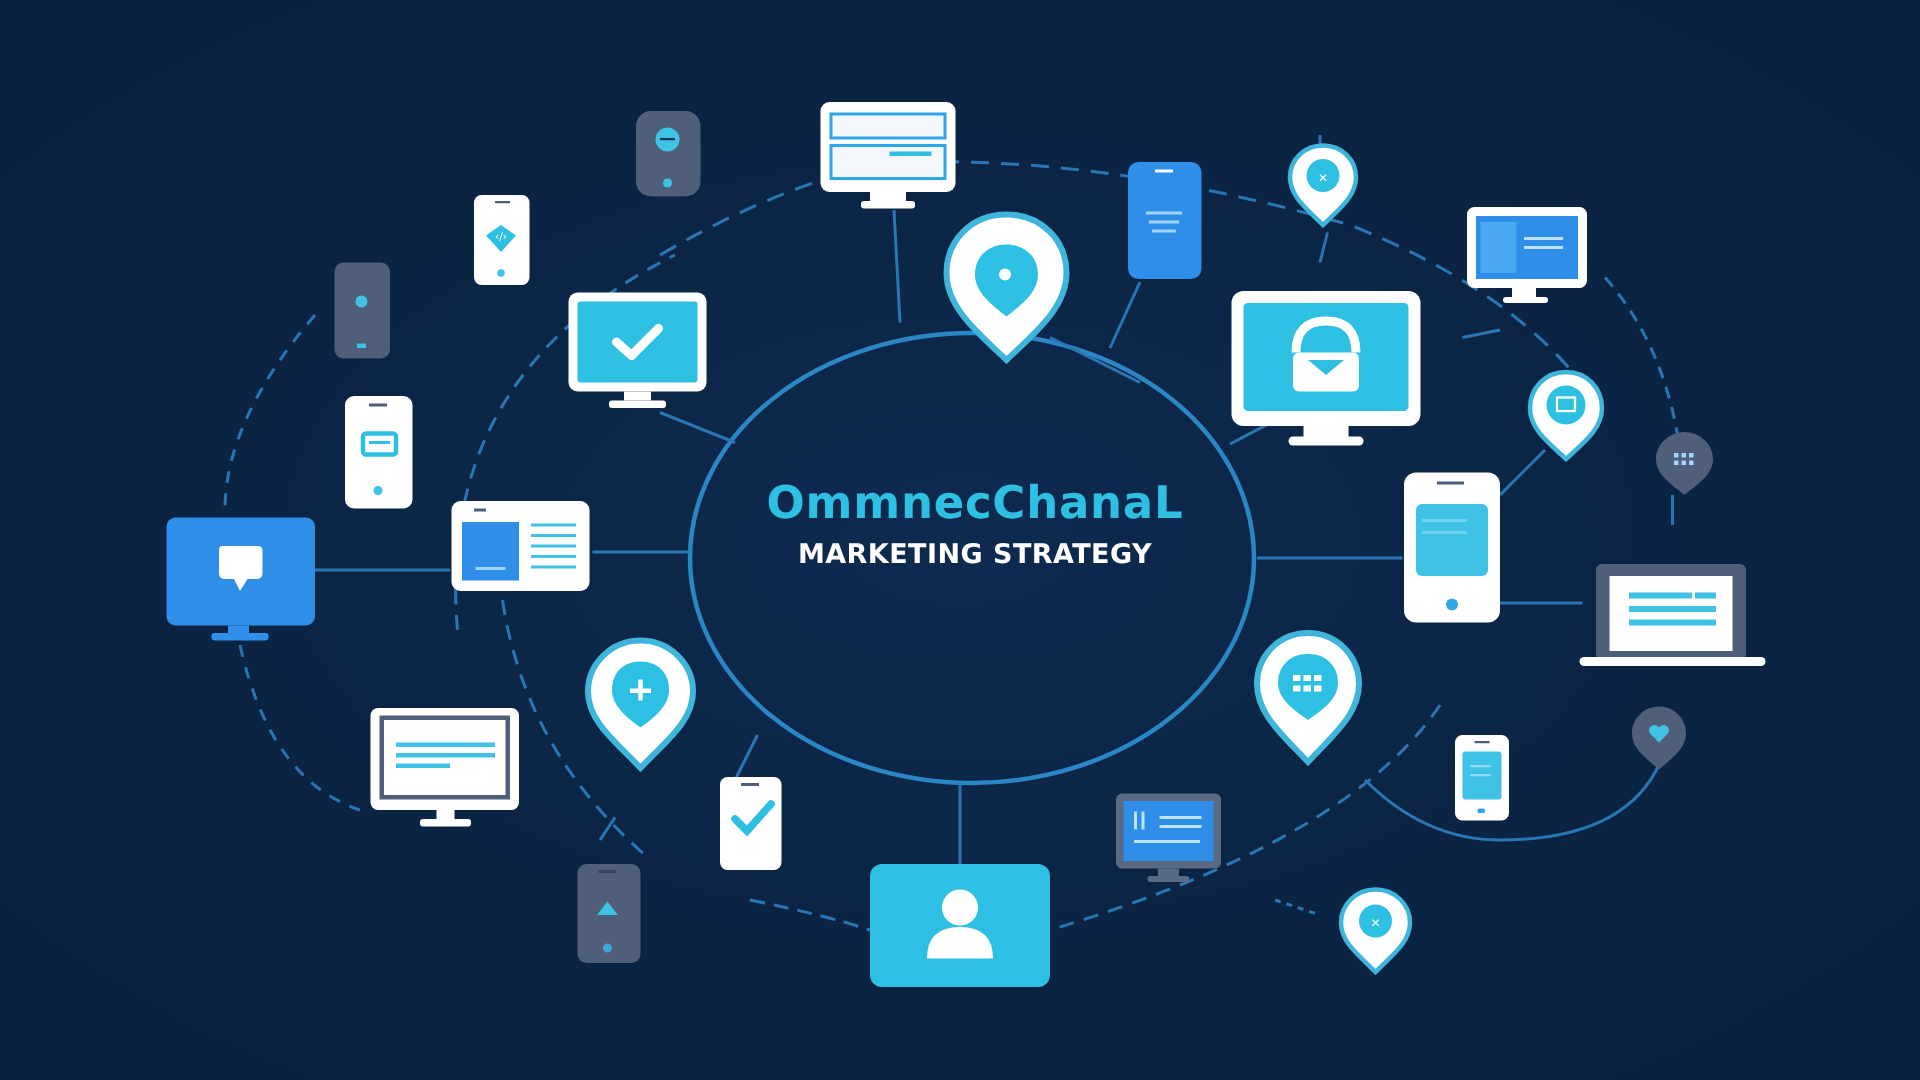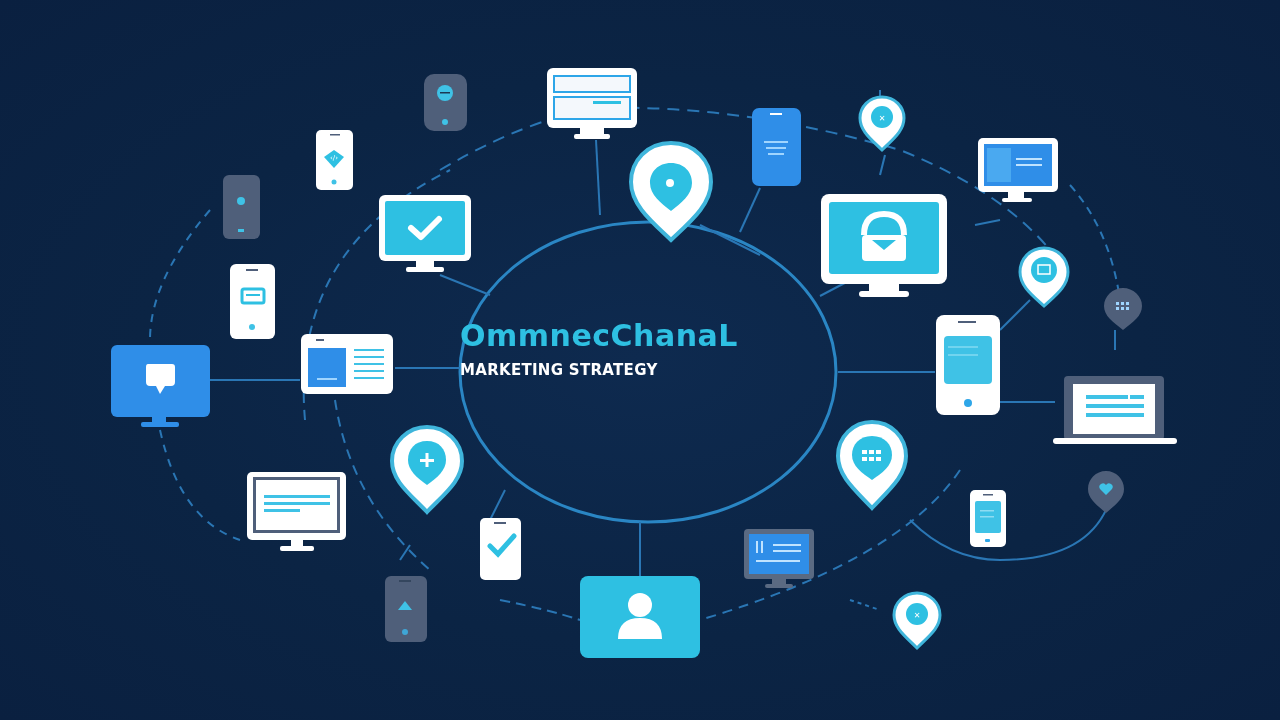--- a/index.html
+++ b/index.html
@@ -1,21 +1,21 @@
 <!DOCTYPE html>
 <html><head>
 <meta charset="utf-8">
 <style>
   html,body{margin:0;padding:0;}
   body{width:1280px;height:720px;overflow:hidden;background:#0b2342;font-family:"DejaVu Sans","Liberation Sans",sans-serif;position:relative;}
   #stage{position:absolute;left:0;top:0;width:1280px;height:720px;background:radial-gradient(ellipse at 50% 50%,#0e2a4f 0%,#0b2444 55%,#0a2040 100%);}
   svg{position:absolute;left:0;top:0;}
-  .title-wrap{position:absolute;left:460px;top:318px;width:380px;}
+  .title-wrap{position:absolute;left:460px;top:318px;width:380px;text-align:center;}
   .title-main{font-family:"DejaVu Sans",sans-serif;font-weight:bold;font-size:30px;color:#2ec0e2;letter-spacing:0.5px;line-height:36px;}
-  .title-sub{font-family:"DejaVu Sans",sans-serif;font-weight:bold;font-size:15px;color:#ffffff;letter-spacing:0.3px;line-height:28px;margin-top:2px;}
+  .title-sub{font-family:"DejaVu Sans",sans-serif;font-weight:bold;font-size:18px;color:#ffffff;letter-spacing:0.3px;line-height:28px;margin-top:2px;}
 </style>
 </head>
 <body>
 
 <div id="stage">
 <svg width="1280" height="720" viewBox="0 0 1280 720">
 
   <g fill="none" stroke="#2a76b4" stroke-width="2">
     <ellipse cx="648" cy="372" rx="188" ry="150" stroke="#2a86c4" stroke-width="3"></ellipse>
 

